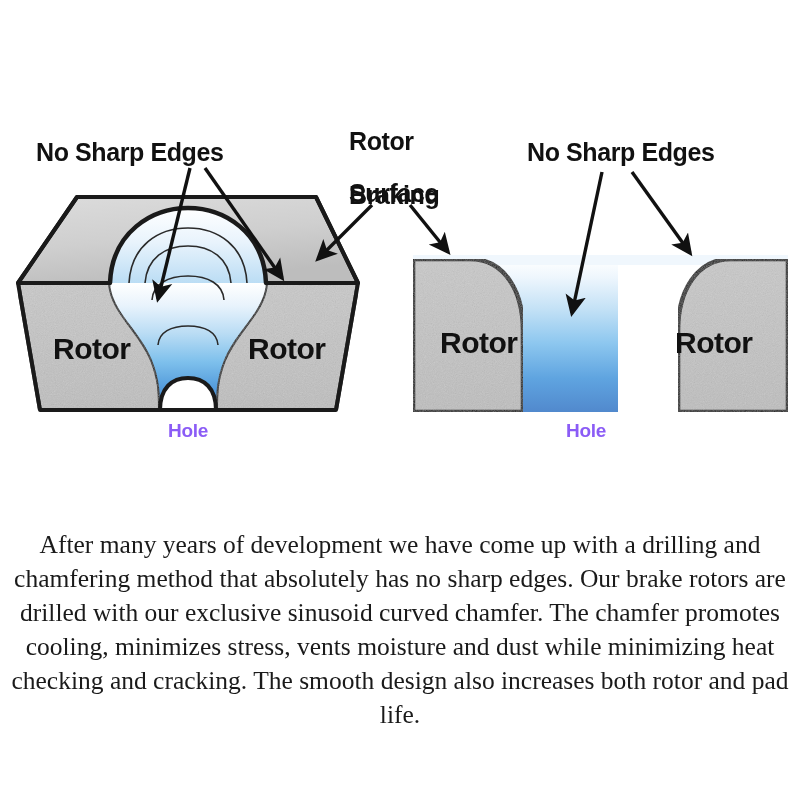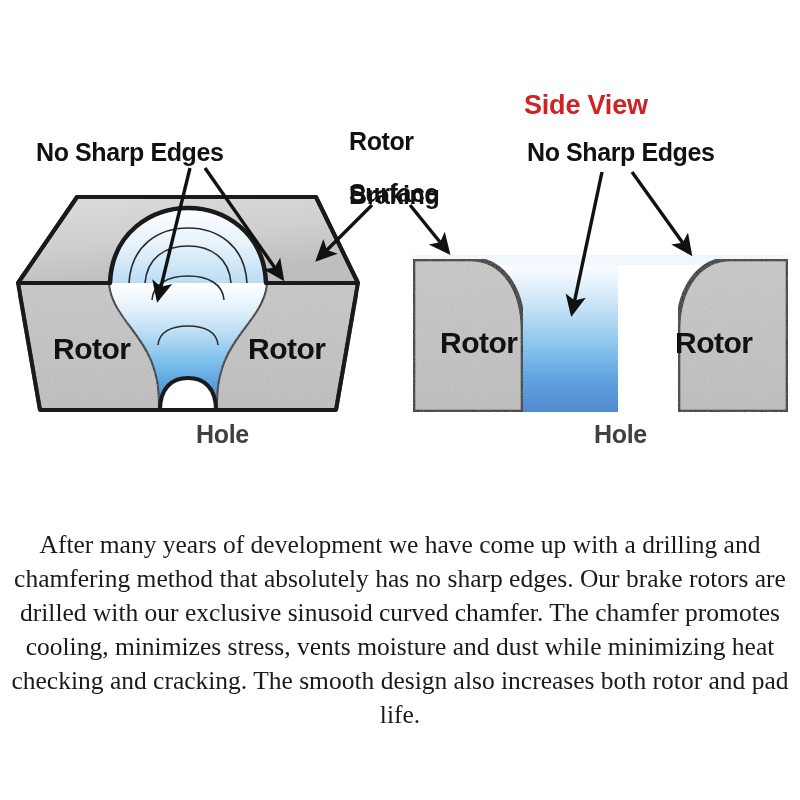--- a/index.html
+++ b/index.html
@@ -42,25 +42,24 @@
     font-size: 25px;
     color: #111111;
     letter-spacing: -0.4px;
     white-space: nowrap;
     line-height: 25px;
   }
   .label-red {
     position: absolute;
     font-family: "Liberation Sans", sans-serif;
     font-weight: bold;
-    font-size: 25px;
-    color: #404040;
+    font-size: 19px;
+    color: #8b5cf6;
     letter-spacing: -0.3px;
     white-space: nowrap;
-    margin-left: 28px;
   }
   .rotor-word {
     position: absolute;
     font-family: "Liberation Sans", sans-serif;
     font-weight: bold;
     font-size: 30px;
     color: #111111;
     letter-spacing: -0.5px;
     white-space: nowrap;
   }
@@ -198,21 +197,20 @@
     </g>
 
     <g>
       <line x1="410" y1="205" x2="448" y2="252" stroke="#111111" stroke-width="3.4" marker-end="url(#arrowHead)"></line>
       <line x1="602" y1="172" x2="572" y2="313" stroke="#111111" stroke-width="3.4" marker-end="url(#arrowHead)"></line>
       <line x1="632" y1="172" x2="690" y2="253" stroke="#111111" stroke-width="3.4" marker-end="url(#arrowHead)"></line>
     </g>
   </svg>
 
 
-  <div class="heading-red" style="left:524px; top:90px;">Side View</div>
 
   <div class="label-black" style="left:36px; top:140px;">No Sharp Edges</div>
 
   <div class="label-black" style="left:527px; top:140px;">No Sharp Edges</div>
 
   <div class="label-black" style="left:349px; top:129px;">Rotor</div>
   <div class="label-black" style="left:349px; top:155px;margin-top:28px;">Braking</div>
   <div class="label-black" style="left:349px; top:181px;text-align:center;">Surface</div>
 
   <div class="rotor-word" style="left:53px; top:332px;">Rotor</div>

